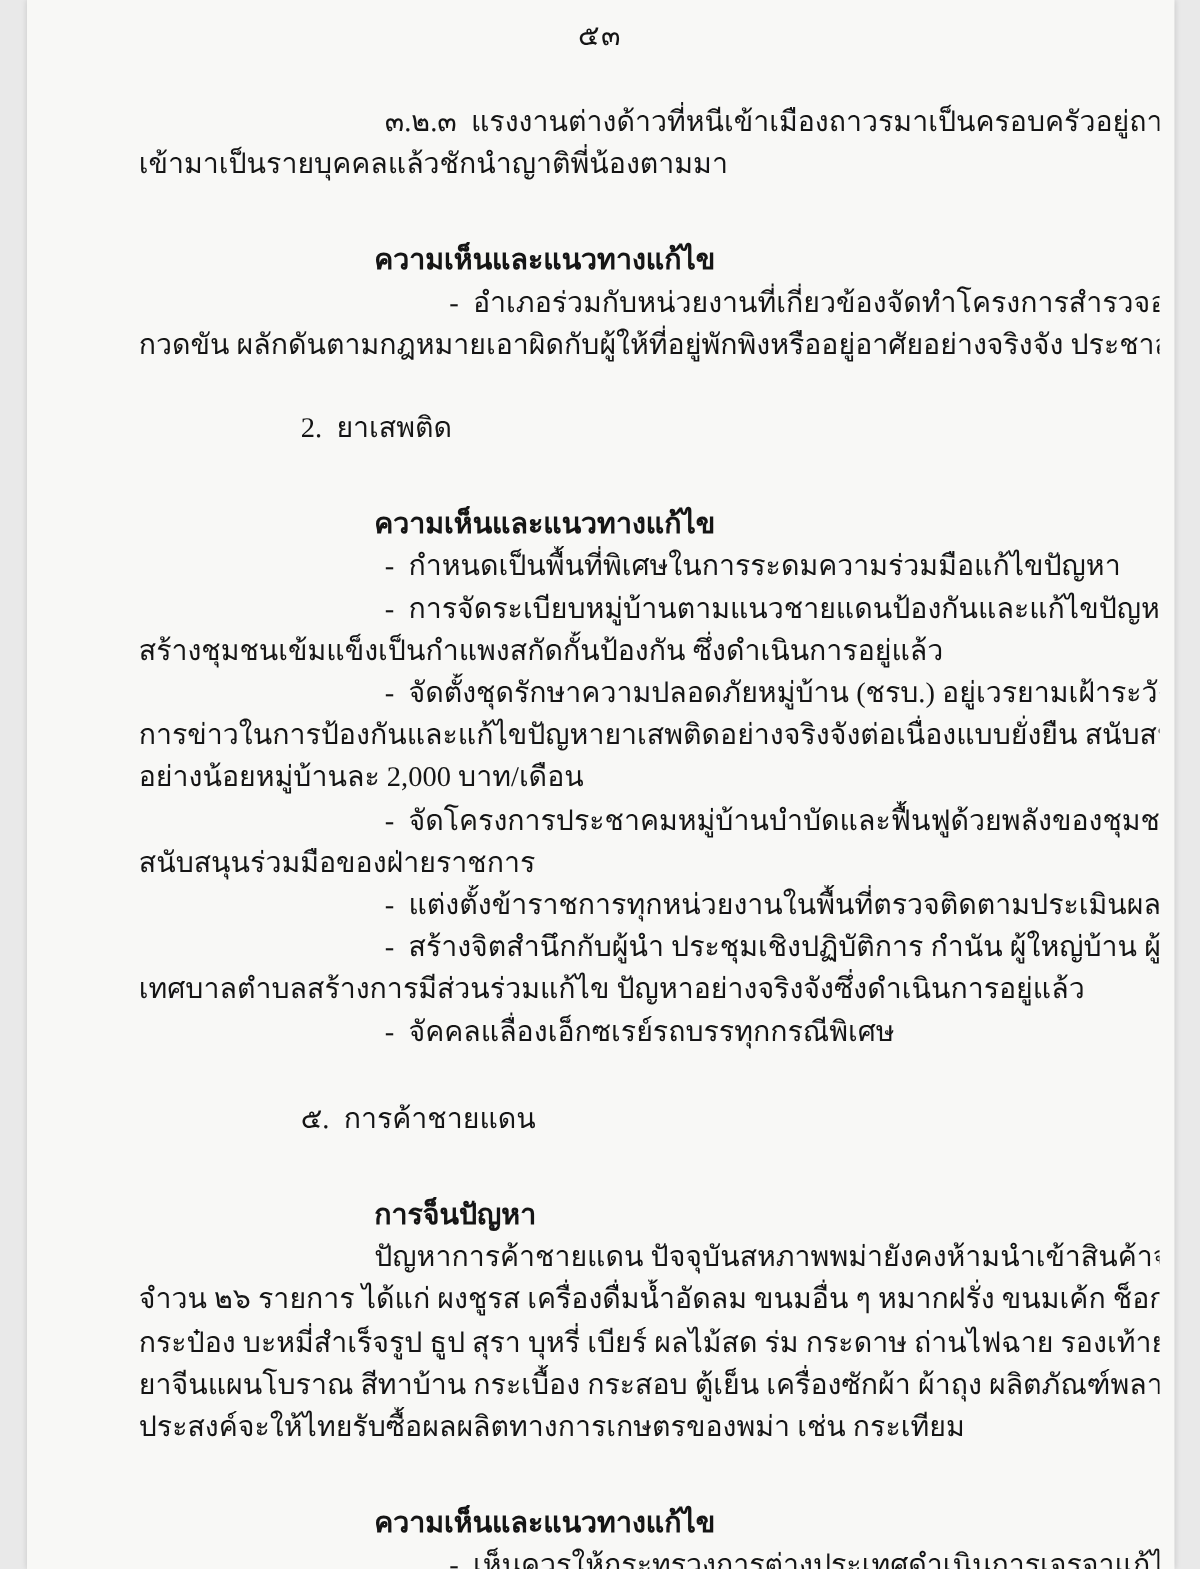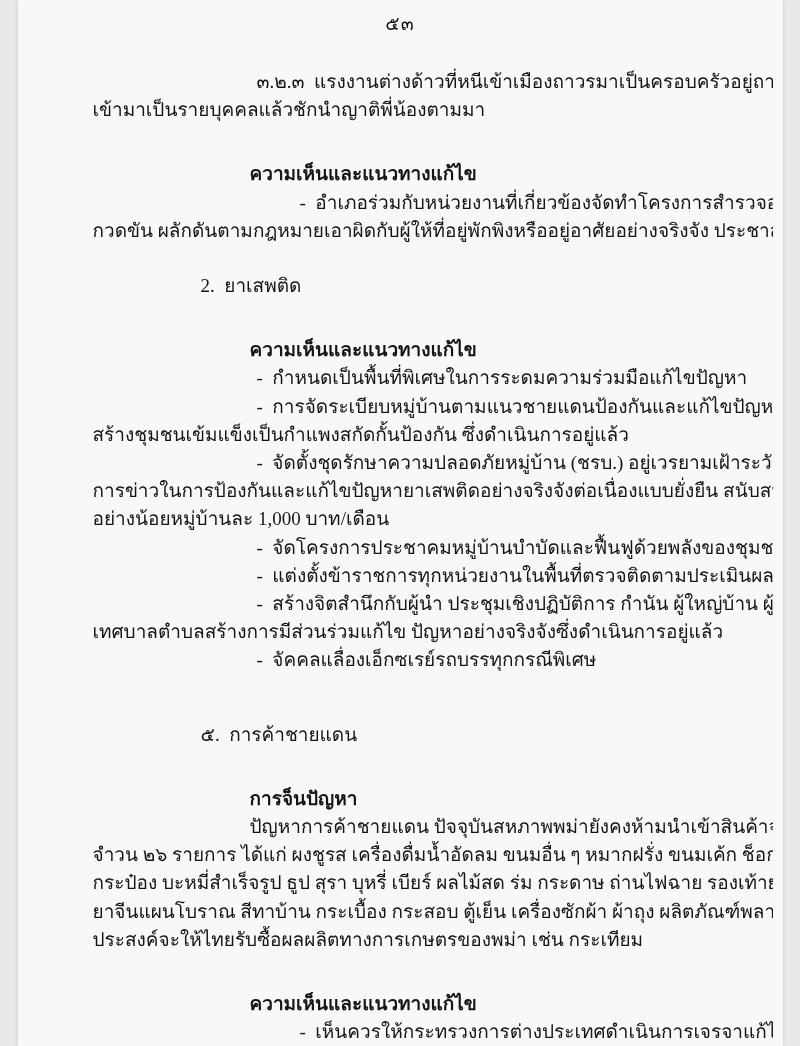--- a/index.html
+++ b/index.html
@@ -41,42 +41,43 @@
     min-height: 28.2px;
   }
   .bold { font-weight: bold; margin-top: 36px; }
   
   .ind-0 { padding-left: 0; }      
   .ind-1 { padding-left: 108px; }  
   .ind-2 { padding-left: 157px; }  
   .ind-3 { padding-left: 164px; }  
   .ind-4 { padding-left: 207px; }  
   .gap-sm { margin-top: 27px; }    
-  .gap-lg { margin-top: 46px; }    
+  .gap-lg { margin-top: 30px; }    
 </style>
 </head>
 <body>
 
 <div class="page">
   <div class="page-number">๕๓</div>
   <div class="content">
       <div class="line ind-3">๓.๒.๓  แรงงานต่างด้าวที่หนีเข้าเมืองถาวรมาเป็นครอบครัวอยู่ถาวร หรือ</div>
       <div class="line ind-0">เข้ามาเป็นรายบุคคลแล้วชักนำญาติพี่น้องตามมา</div>
       <div class="line ind-2 bold">ความเห็นและแนวทางแก้ไข</div>
       <div class="line ind-4">-  อำเภอร่วมกับหน่วยงานที่เกี่ยวข้องจัดทำโครงการสำรวจอย่างเข้มงวด</div>
       <div class="line ind-0">กวดขัน ผลักดันตามกฎหมายเอาผิดกับผู้ให้ที่อยู่พักพิงหรืออยู่อาศัยอย่างจริงจัง ประชาสัมพันธ์สร้าง</div>
       <div class="line ind-1 gap-sm">2.  ยาเสพติด</div>
       <div class="line ind-2 bold">ความเห็นและแนวทางแก้ไข</div>
       <div class="line ind-3">-  กำหนดเป็นพื้นที่พิเศษในการระดมความร่วมมือแก้ไขปัญหา</div>
       <div class="line ind-3">-  การจัดระเบียบหมู่บ้านตามแนวชายแดนป้องกันและแก้ไขปัญหายาเสพติดและ</div>
       <div class="line ind-0">สร้างชุมชนเข้มแข็งเป็นกำแพงสกัดกั้นป้องกัน ซึ่งดำเนินการอยู่แล้ว</div>
       <div class="line ind-3">-  จัดตั้งชุดรักษาความปลอดภัยหมู่บ้าน (ชรบ.) อยู่เวรยามเฝ้าระวัง ให้เบาะแส</div>
       <div class="line ind-0">การข่าวในการป้องกันและแก้ไขปัญหายาเสพติดอย่างจริงจังต่อเนื่องแบบยั่งยืน สนับสนุนงบประมาณ</div>
-      <div class="line ind-0">อย่างน้อยหมู่บ้านละ 1,000 บาท/เดือน</div>
+      <div class="line ind-0">อย่างน้อยหมู่บ้านละ 2,000 บาท/เดือน</div>
       <div class="line ind-3">-  จัดโครงการประชาคมหมู่บ้านบำบัดและฟื้นฟูด้วยพลังของชุมชน โดยการ</div>
+      <div class="line ind-0">สนับสนุนร่วมมือของฝ่ายราชการ</div>
       <div class="line ind-3">-  แต่งตั้งข้าราชการทุกหน่วยงานในพื้นที่ตรวจติดตามประเมินผลอย่างต่อเนื่อง</div>
       <div class="line ind-3">-  สร้างจิตสำนึกกับผู้นำ ประชุมเชิงปฏิบัติการ กำนัน ผู้ใหญ่บ้าน ผู้นำ อบต.</div>
       <div class="line ind-0">เทศบาลตำบลสร้างการมีส่วนร่วมแก้ไข ปัญหาอย่างจริงจังซึ่งดำเนินการอยู่แล้ว</div>
       <div class="line ind-3">-  จัคคลแลื่องเอ็กซเรย์รถบรรทุกกรณีพิเศษ</div>
       <div class="line ind-1 gap-lg">๕.  การค้าชายแดน</div>
       <div class="line ind-2 bold">การจ็นปัญหา</div>
       <div class="line ind-2">ปัญหาการค้าชายแดน ปัจจุบันสหภาพพม่ายังคงห้ามนำเข้าสินค้าจากต่างประเทศ</div>
       <div class="line ind-0">จำวน ๒๖ รายการ ได้แก่ ผงชูรส เครื่องดื่มน้ำอัดลม ขนมอื่น ๆ หมากฝรั่ง ขนมเค้ก ช็อกโกแล็ต เครื่อง</div>
       <div class="line ind-0">กระป๋อง บะหมี่สำเร็จรูป ธูป สุรา บุหรี่ เบียร์ ผลไม้สด ร่ม กระดาษ ถ่านไฟฉาย รองเท้ายาง ยากันยุง</div>
       <div class="line ind-0">ยาจีนแผนโบราณ สีทาบ้าน กระเบื้อง กระสอบ ตู้เย็น เครื่องซักผ้า ผ้าถุง ผลิตภัณฑ์พลาสติก โดย</div>

